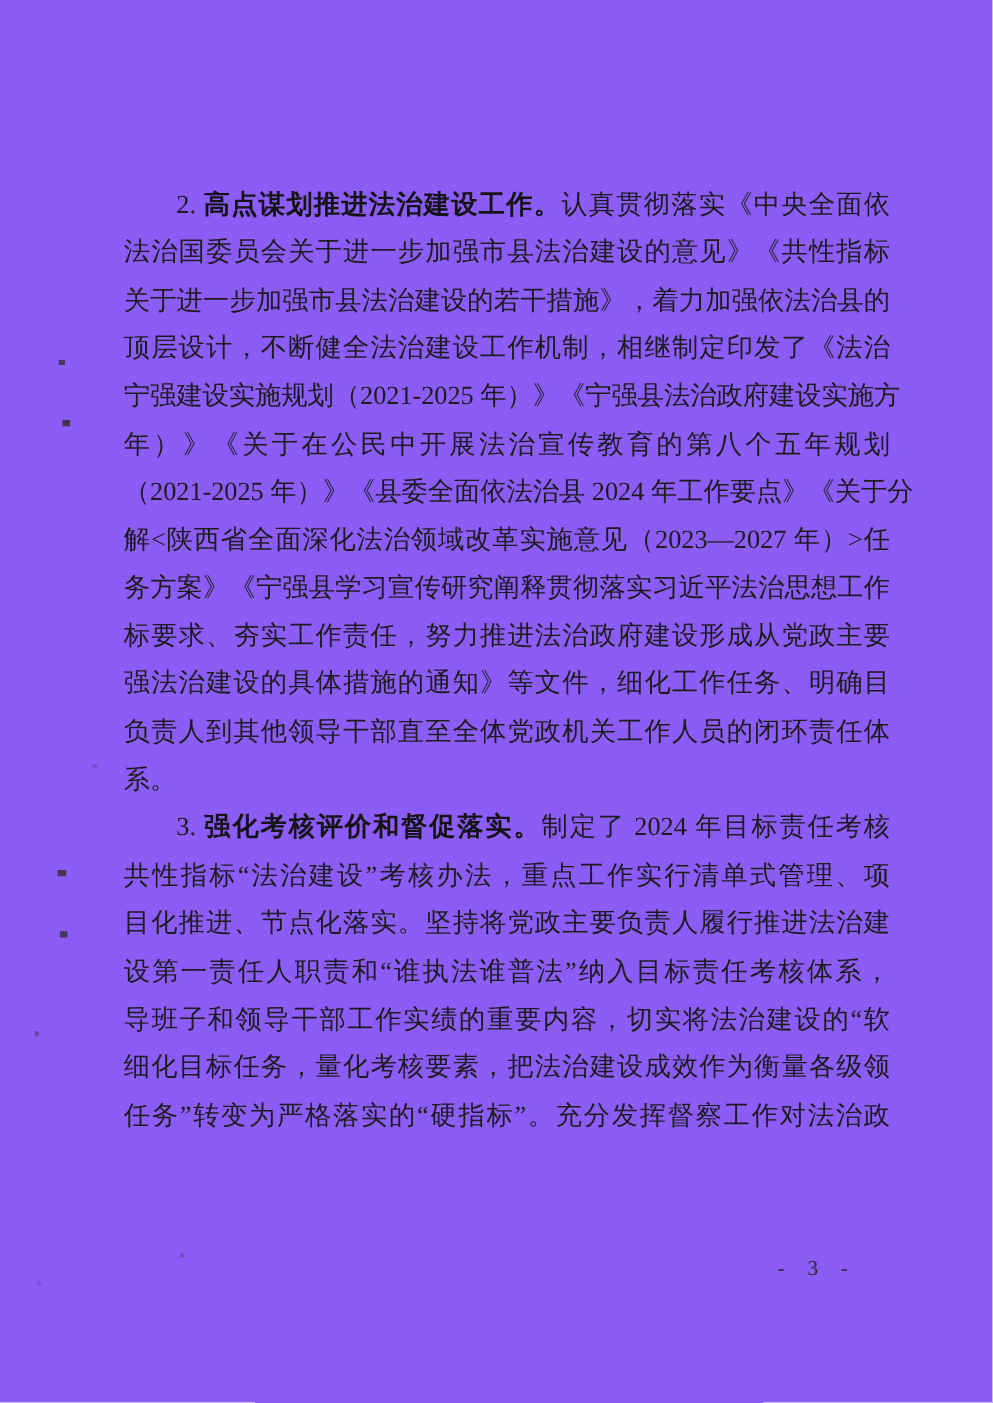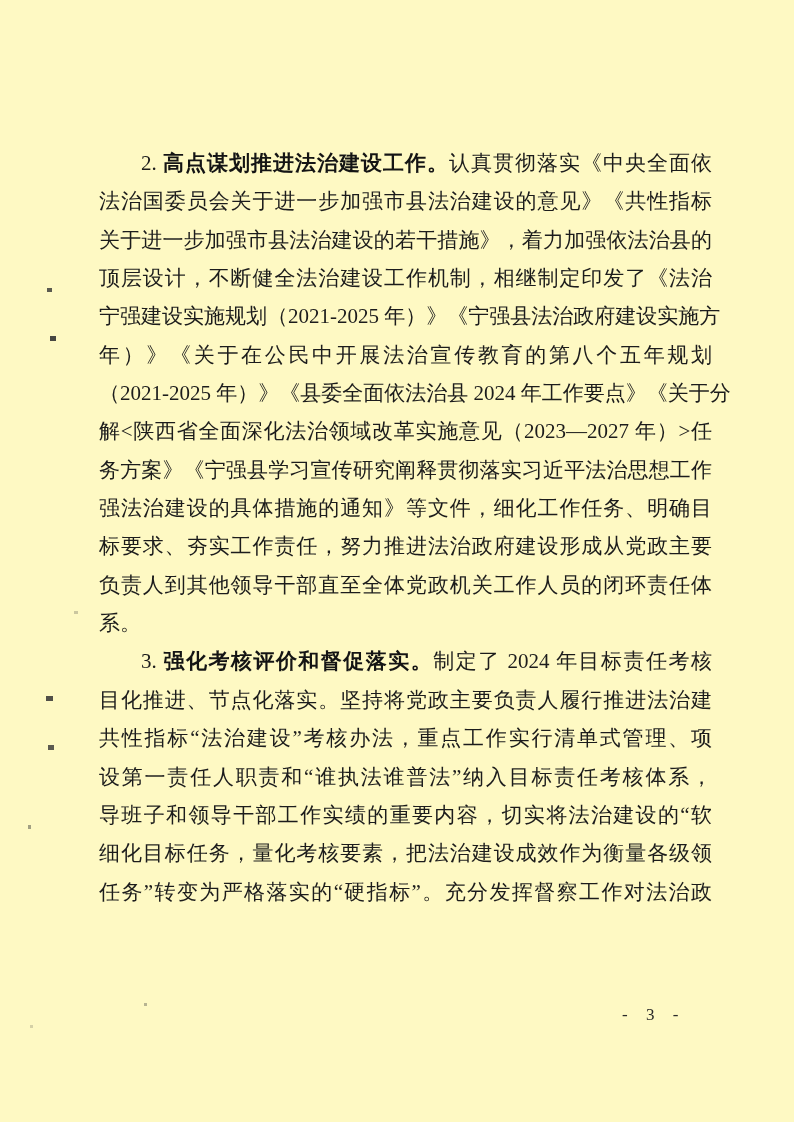--- a/index.html
+++ b/index.html
@@ -4,21 +4,21 @@
 <style>
   * { margin: 0; padding: 0; box-sizing: border-box; }
   html, body {
     width: 794px; height: 1122px;
     background: #ffffff;
     font-family: "Liberation Serif", "DejaVu Serif", serif;
   }
   .page {
     position: relative;
     width: 794px; height: 1122px;
-    background: #fef9c3;
+    background: #8b5cf6;
     overflow: hidden;
   }
   .text-block {
     position: absolute;
     left: 99px; top: 144px;
     width: 613px;
     color: #1c1c1c;
     font-size: 21px;
   }
   .line {
@@ -60,27 +60,27 @@
   <div class="text-block">
       <div class="line indent">2. <span class="bold">高点谋划推进法治建设工作。</span>认真贯彻落实《中央全面依</div>
       <div class="line">法治国委员会关于进一步加强市县法治建设的意见》《共性指标</div>
       <div class="line">关于进一步加强市县法治建设的若干措施》，着力加强依法治县的</div>
       <div class="line">顶层设计，不断健全法治建设工作机制，相继制定印发了《法治</div>
       <div class="line">宁强建设实施规划（2021-2025 年）》《宁强县法治政府建设实施方</div>
       <div class="line">年）》《关于在公民中开展法治宣传教育的第八个五年规划</div>
       <div class="line">（2021-2025 年）》《县委全面依法治县 2024 年工作要点》《关于分</div>
       <div class="line">解&lt;陕西省全面深化法治领域改革实施意见（2023—2027 年）&gt;任</div>
       <div class="line">务方案》《宁强县学习宣传研究阐释贯彻落实习近平法治思想工作</div>
+      <div class="line">标要求、夯实工作责任，努力推进法治政府建设形成从党政主要</div>
       <div class="line">强法治建设的具体措施的通知》等文件，细化工作任务、明确目</div>
-      <div class="line">标要求、夯实工作责任，努力推进法治政府建设形成从党政主要</div>
       <div class="line">负责人到其他领导干部直至全体党政机关工作人员的闭环责任体</div>
       <div class="line para-end">系。</div>
       <div class="line indent">3. <span class="bold">强化考核评价和督促落实。</span>制定了 2024 年目标责任考核</div>
+      <div class="line">共性指标“法治建设”考核办法，重点工作实行清单式管理、项</div>
       <div class="line">目化推进、节点化落实。坚持将党政主要负责人履行推进法治建</div>
-      <div class="line">共性指标“法治建设”考核办法，重点工作实行清单式管理、项</div>
       <div class="line">设第一责任人职责和“谁执法谁普法”纳入目标责任考核体系，</div>
       <div class="line">导班子和领导干部工作实绩的重要内容，切实将法治建设的“软</div>
       <div class="line">细化目标任务，量化考核要素，把法治建设成效作为衡量各级领</div>
       <div class="line">任务”转变为严格落实的“硬指标”。充分发挥督察工作对法治政</div>
     </div>
   <div class="page-number">- 3 -</div>
   <div class="speck s1"></div>
   <div class="speck s2"></div>
   <div class="speck s3"></div>
   <div class="speck s4"></div>

